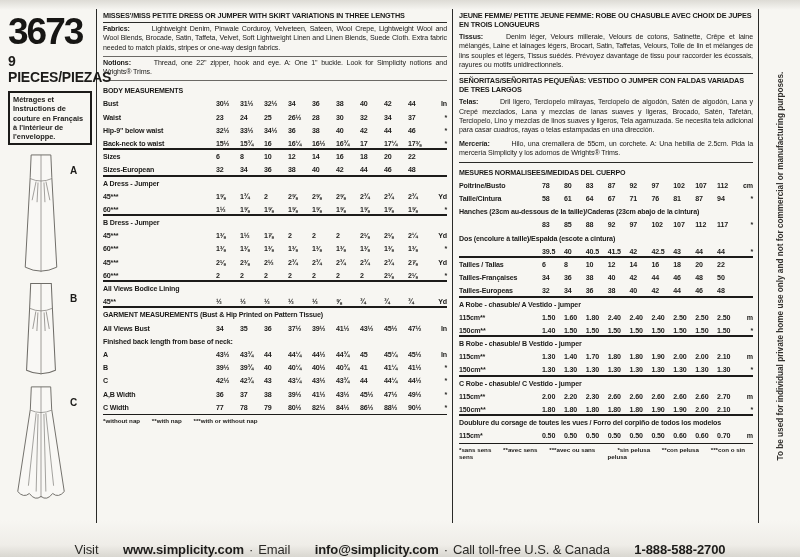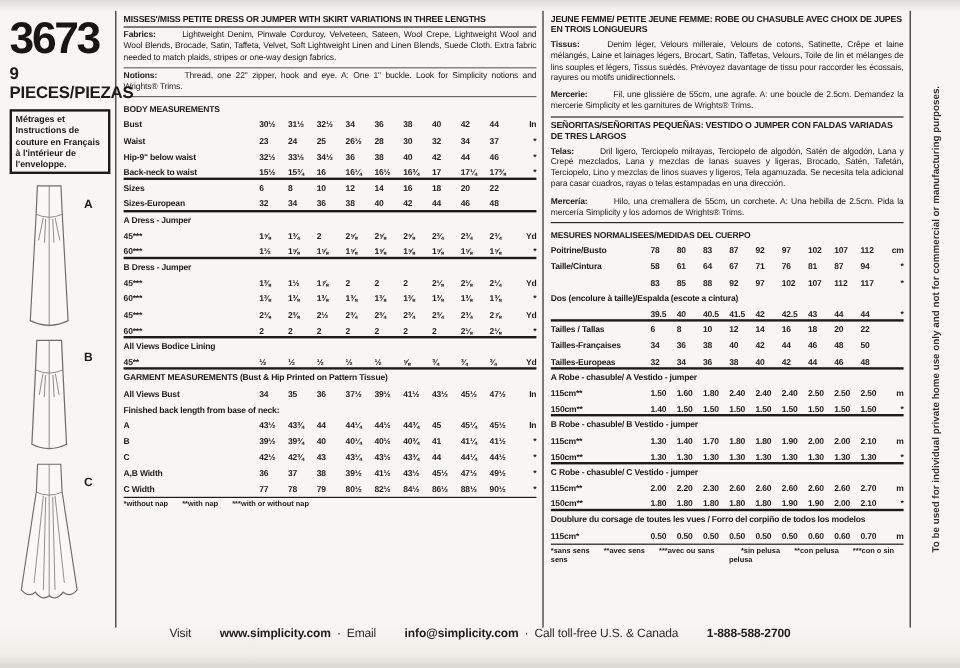--- a/index.html
+++ b/index.html
@@ -40,21 +40,21 @@
   .trow.section > .tlabel, .trow.labelonly > .tlabel { grid-column:1 / -1; }
   .trow.rule-thick { border-top:2px solid #1d1c1a; }
   .tlabel { white-space:nowrap; overflow:hidden; }
   .tval { text-align:left; padding-left:1px; }
   .tunit { text-align:right; }
   .footnotes { display:flex; justify-content:space-between; border-top:1.6px solid #1d1c1a; margin-top:2px; padding-top:2px; font-size:6.2px; font-weight:bold; }
   .footnotes .grp span { margin-right:10px; }
   .footnotes .grp.right span { margin-right:0; margin-left:10px; }
 
   
-  .footer { flex:0 0 34px; display:flex; align-items:flex-start; justify-content:center; font-size:10px; color:#2b2a27; letter-spacing:-0.1px; }
+  .footer { flex:0 0 34px; display:flex; align-items:flex-end; justify-content:center; font-size:13px; color:#2b2a27; letter-spacing:-0.1px; }
   .footer b { font-weight:bold; color:#1d1c1a;padding-left:21px; }
   .footer span.lite { font-weight:normal; }
   .footer .gap { margin:0 5px; }
 
   .sketch-line { stroke:#6f6d68; stroke-width:1; fill:#f9f8f5; }
   .sketch-detail { stroke:#7a7874; stroke-width:0.7; fill:none; }
 </style>
 </head>
 <body>
 
@@ -373,21 +373,20 @@
           <span>**with nap</span>
           <span>***with or without nap</span>
         </div>
       </div>
     </div>
 
     <div class="col col-fr">
       <div class="fr-block">
         <div class="col-title" style="border-bottom:none;">JEUNE FEMME/ PETITE JEUNE FEMME: ROBE OU CHASUBLE AVEC CHOIX DE JUPES EN TROIS LONGUEURS</div>
         <p class="para" style="border-bottom:none;"><b class="plabel">Tissus:</b> <span class="ptext">Denim léger, Velours milleraie, Velours de cotons, Satinette, Crêpe et laine mélangés, Laine et lainages légers, Brocart, Satin, Taffetas, Velours, Toile de lin et mélanges de lins souples et légers, Tissus suédés. Prévoyez davantage de tissu pour raccorder les écossais, rayures ou motifs unidirectionnels.</span></p>
-        <p class="para no-rule"><b class="plabel">Mercerie:</b> <span class="ptext">Fil, une glissière de 55cm, une agrafe. A: une boucle de 2.5cm. Demandez la mercerie Simplicity et les garnitures de Wrights® Trims.</span></p>
       </div>
       <div class="fr-block">
         <div class="col-title" style="border-bottom:none; padding-top:2px;">SEÑORITAS/SEÑORITAS PEQUEÑAS: VESTIDO O JUMPER CON FALDAS VARIADAS DE TRES LARGOS</div>
         <p class="para" style="border-bottom:none;"><b class="plabel">Telas:</b> <span class="ptext">Dril ligero, Terciopelo milrayas, Terciopelo de algodón, Satén de algodón, Lana y Crepé mezclados, Lana y mezclas de lanas suaves y ligeras, Brocado, Satén, Tafetán, Terciopelo, Lino y mezclas de linos suaves y ligeros, Tela agamuzada. Se necesita tela adicional para casar cuadros, rayas o telas estampadas en una dirección.</span></p>
         <p class="para no-rule"><b class="plabel">Mercería:</b> <span class="ptext">Hilo, una cremallera de 55cm, un corchete. A: Una hebilla de 2.5cm. Pida la mercería Simplicity y los adornos de Wrights® Trims.</span></p>
       </div>
       <div class="tbl">
           <div class="trow section">
             <span class="tlabel">MESURES NORMALISEES/MEDIDAS DEL CUERPO</span>
           </div>
@@ -409,20 +408,23 @@
             <span class="tval">58</span>
             <span class="tval">61</span>
             <span class="tval">64</span>
             <span class="tval">67</span>
             <span class="tval">71</span>
             <span class="tval">76</span>
             <span class="tval">81</span>
             <span class="tval">87</span>
             <span class="tval">94</span>
             <span class="tunit">*</span>
+          </div>
+          <div class="trow labelonly">
+            <span class="tlabel">Hanches (23cm au-dessous de la taille)/Caderas (23cm abajo de la cintura)</span>
           </div>
           <div class="trow data">
             <span class="tlabel"></span>
             <span class="tval">83</span>
             <span class="tval">85</span>
             <span class="tval">88</span>
             <span class="tval">92</span>
             <span class="tval">97</span>
             <span class="tval">102</span>
             <span class="tval">107</span>

